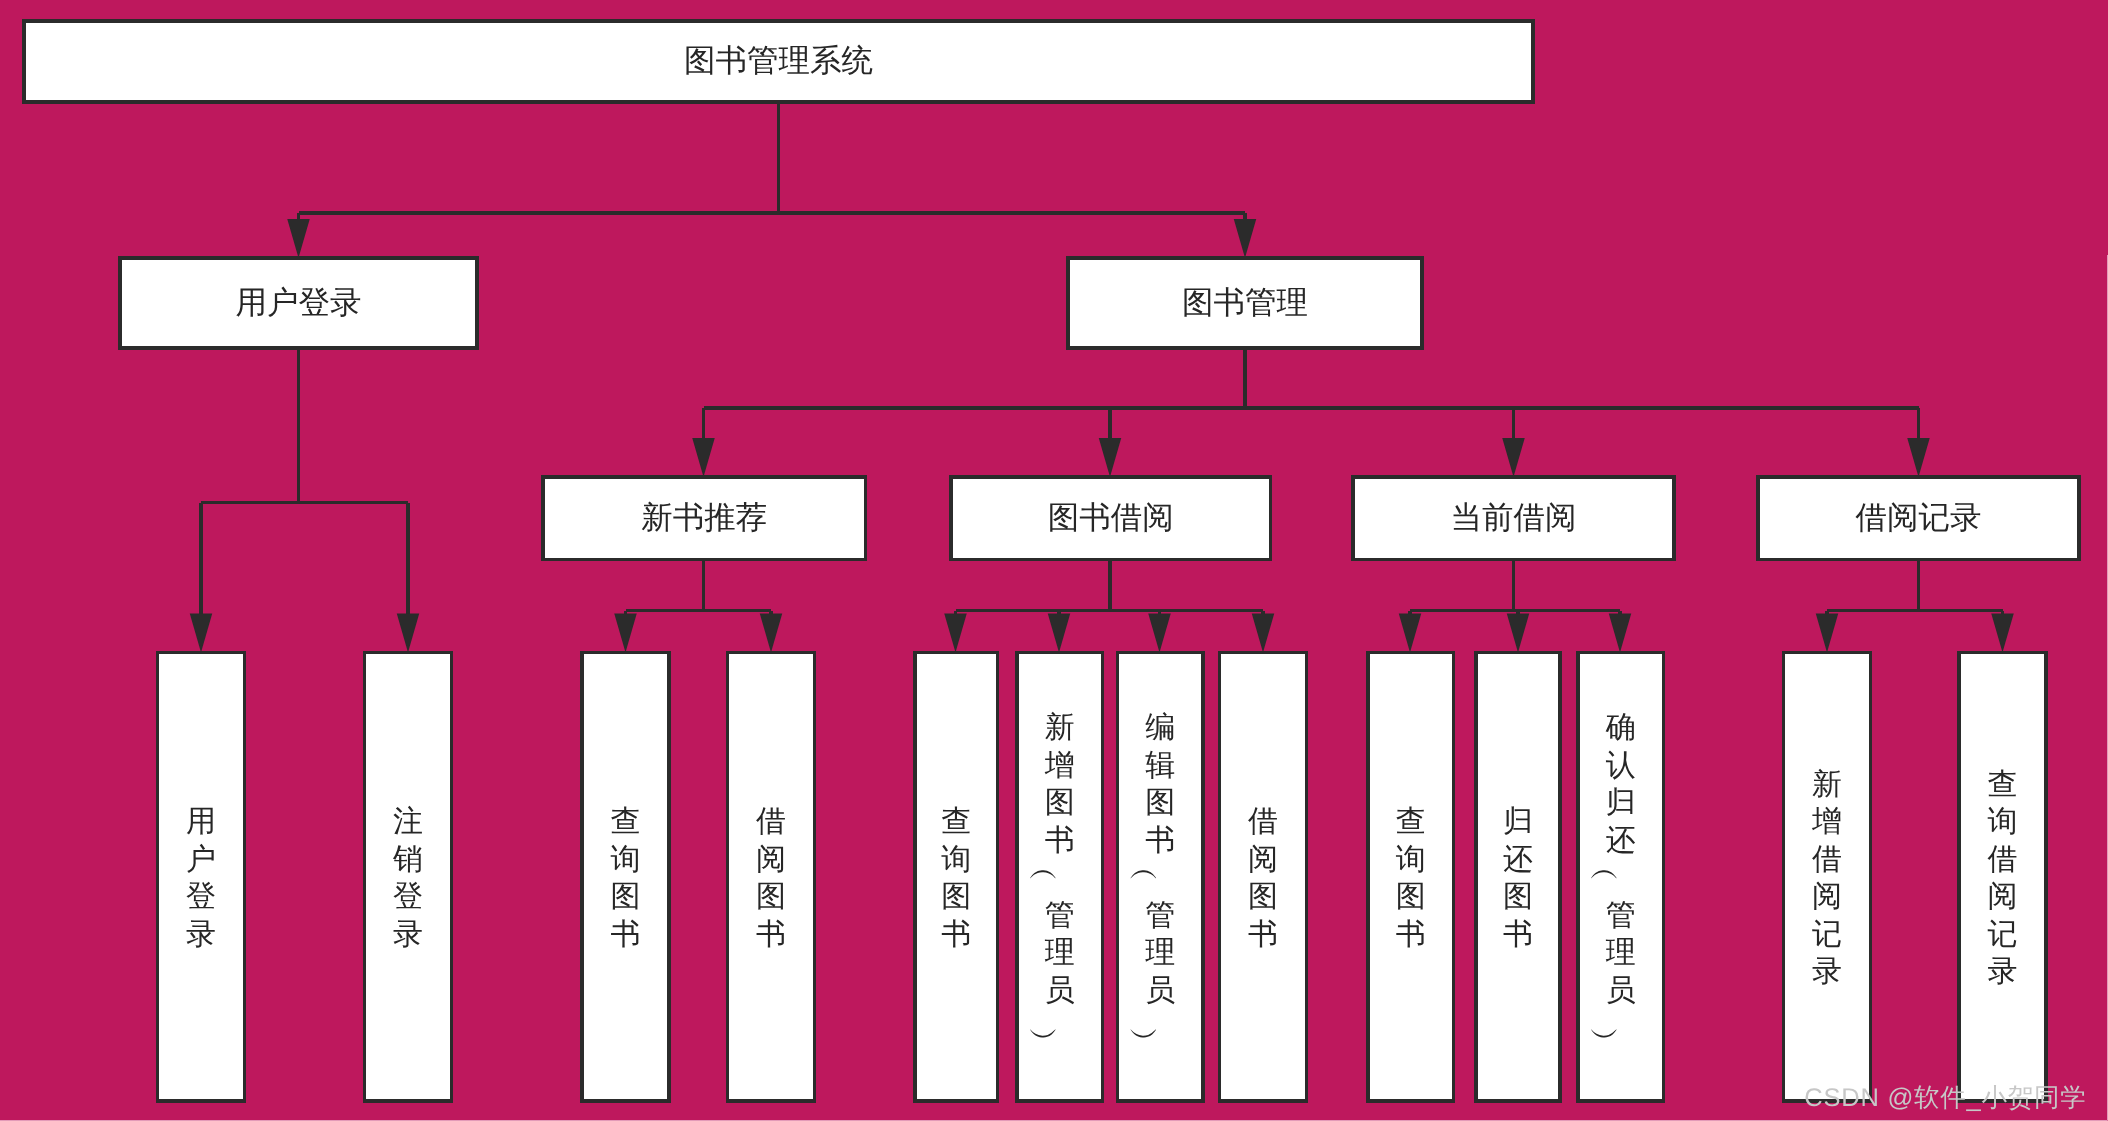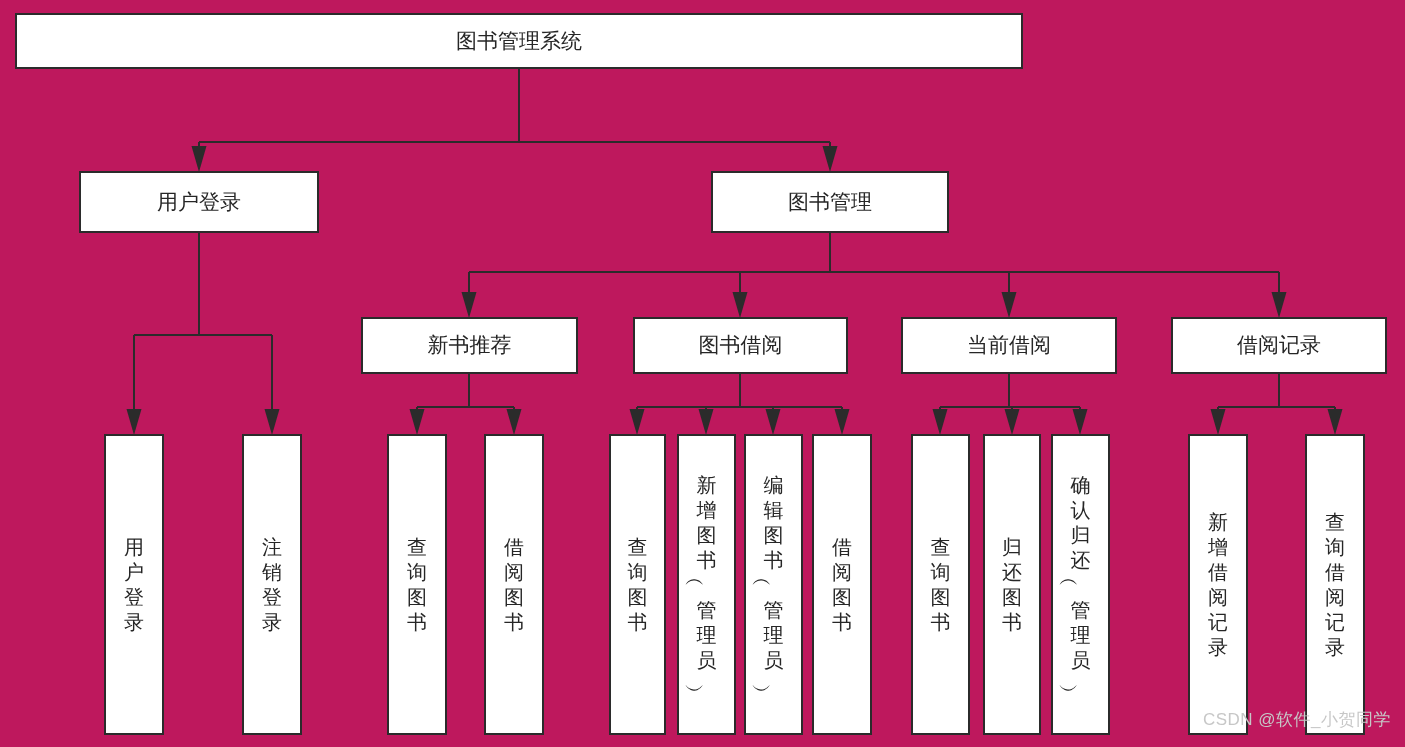--- a/index.html
+++ b/index.html
@@ -53,21 +53,21 @@
   .node-label-v {
     fill: #262626;
     font-family: "Liberation Sans", "DejaVu Sans", sans-serif;
     font-size: 20px;
     text-anchor: middle;
     white-space: pre;
   }
   .watermark {
     position: absolute;
     right: 14px;
-    bottom: 16px;
+    bottom: 4px;
     font-family: "Liberation Sans", "DejaVu Sans", sans-serif;
     font-size: 17px;
     color: #c7c7c7;
     letter-spacing: 0.5px;
     user-select: none;
     pointer-events: none;
   }
 </style>
 </head>
 <body>

